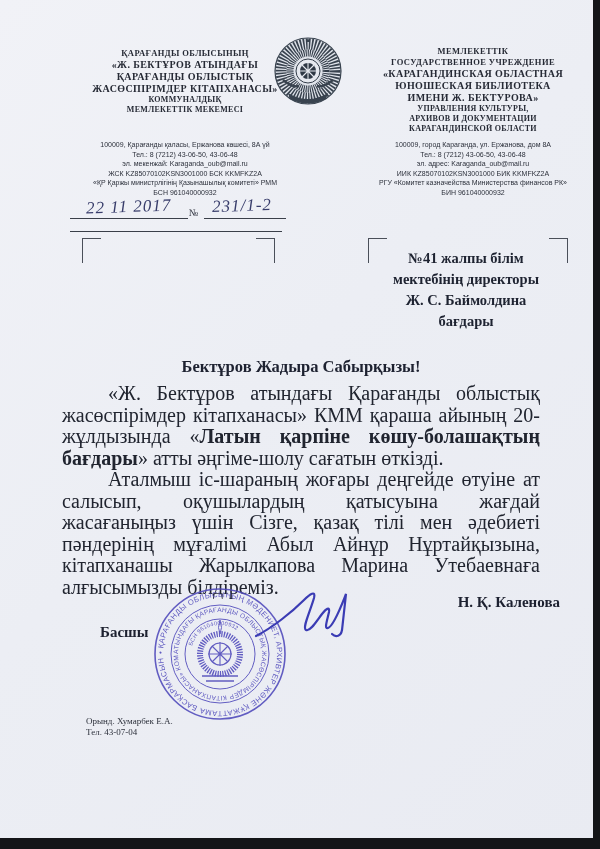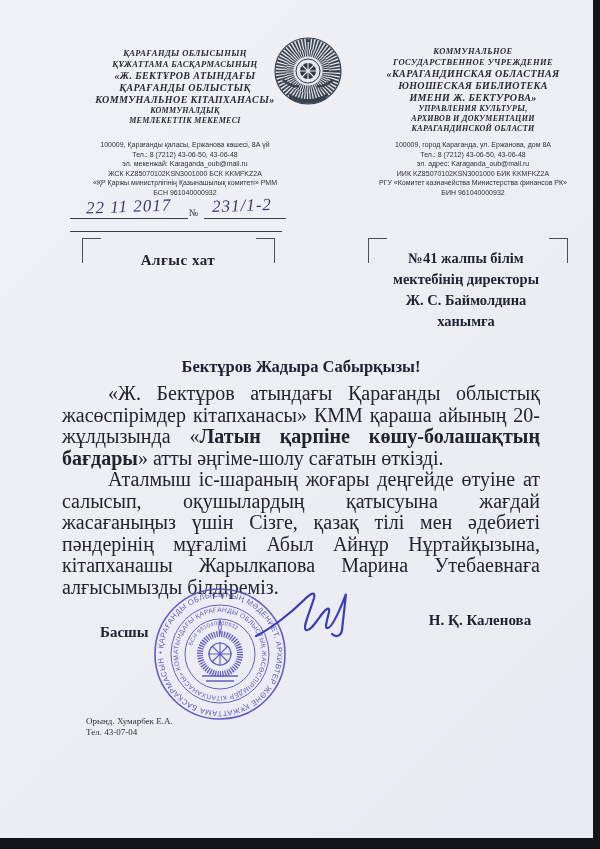--- a/index.html
+++ b/index.html
@@ -10,21 +10,21 @@
   }
   .page{
     position:absolute;left:0;top:0;width:600px;height:849px;
     background:linear-gradient(135deg,#f1f2f7 0%,#eceef4 45%,#e9ebf2 100%);
     color:#1d2130;
   }
   .edge-right{position:absolute;right:0;top:0;width:7px;height:849px;background:#141518;}
   .edge-bottom{position:absolute;left:0;bottom:0;width:600px;height:11px;background:#141518;}
 
   
-  .org-block{position:absolute;text-align:center;font-weight:bold;color:#262a35;font-style:italic;}
+  .org-block{position:absolute;text-align:center;font-weight:bold;color:#262a35;}
   .org-kk{left:68px;top:48px;width:234px;}
   .org-ru{left:356px;top:46px;width:234px;}
   .org-line{line-height:11px;}
   .org-line.md{font-size:8.5px;letter-spacing:.4px;}
   .org-line.lg{font-size:10px;letter-spacing:.4px;line-height:12px;}
   .org-line.sm{font-size:8px;letter-spacing:.3px;line-height:10px;}
   .contact-block{position:absolute;text-align:center;font-size:7px;line-height:9.5px;color:#2c303b;font-family:"Liberation Sans",sans-serif;}
   .contact-kk{left:60px;top:140px;width:250px;}
   .contact-ru{left:352px;top:140px;width:242px;}
 
@@ -53,58 +53,57 @@
 
   .salutation{position:absolute;left:62px;top:357px;width:478px;text-align:center;
     font-weight:bold;font-size:16.5px;color:#1d2130;}
 
   .body-text{position:absolute;left:62px;top:383px;width:478px;
     font-size:20px;line-height:21.5px;text-align:justify;color:#20242f;}
   .body-text p{margin:0;text-indent:46px;}
 
   
   .sig-title{position:absolute;left:100px;top:624px;font-weight:bold;font-size:15px;color:#1d2130;}
-  .sig-name{position:absolute;left:400px;top:612px;width:160px;text-align:center;font-weight:bold;font-size:15px;color:#1d2130;}
+  .sig-name{position:absolute;left:400px;top:594px;width:160px;text-align:right;font-weight:bold;font-size:15px;color:#1d2130;}
 
   .stamp{position:absolute;left:146px;top:580px;opacity:.88;}
   .ink{position:absolute;left:252px;top:584px;}
 
   .footer{position:absolute;left:86px;top:716px;font-size:9px;line-height:11px;color:#2c303b;}
 </style>
 </head>
 <body>
 
 <div class="page">
 
   <div class="org-block org-kk">
     <div class="org-line md">ҚАРАҒАНДЫ ОБЛЫСЫНЫҢ</div>
-    <div class="org-line md">ҚҰЖАТТАМА БАСҚАРМАСЫНЫҢ</div>
     <div class="org-line lg">«Ж. БЕКТҰРОВ АТЫНДАҒЫ</div>
     <div class="org-line lg">ҚАРАҒАНДЫ ОБЛЫСТЫҚ</div>
-    <div class="org-line lg">КОММУНАЛЬНОЕ КІТАПХАНАСЫ»</div>
+    <div class="org-line lg">ЖАСӨСПІРІМДЕР КІТАПХАНАСЫ»</div>
     <div class="org-line sm">КОММУНАЛДЫҚ</div>
     <div class="org-line sm">МЕМЛЕКЕТТІК МЕКЕМЕСІ</div>
   </div>
 
   <div class="emblem">
     <svg width="74" height="80" viewBox="0 0 74 80">
       <circle cx="37" cy="38" r="33" fill="#dfe3ea" stroke="#39434f" stroke-width="1.2"></circle>
       <circle cx="37" cy="38" r="27" fill="none" stroke="#39434f" stroke-width="11" stroke-dasharray="1.6 1.3"></circle>
       <circle cx="37" cy="38" r="18" fill="none" stroke="#333d49" stroke-width="7" stroke-dasharray="1.1 1"></circle>
       <circle cx="37" cy="38" r="12" fill="#e6e9ef" stroke="#333d49" stroke-width="1"></circle>
       <circle cx="37" cy="38" r="8" fill="#2e3844"></circle>
       <path d="M29,38 L45,38 M37,30 L37,46 M31,32 L43,44 M43,32 L31,44" stroke="#e6e9ef" stroke-width="1.1"></path>
       <path d="M37,5 l2,4 -4,0 z" fill="#39434f"></path>
       <path d="M17,60 q20,12 40,0 l-2,6 q-18,9 -36,0 z" fill="#39434f"></path>
       <path d="M12,47 q10,8 16,6 M62,47 q-10,8 -16,6" stroke="#39434f" stroke-width="2.4" fill="none"></path>
     </svg>
   </div>
 
   <div class="org-block org-ru">
-    <div class="org-line md">КОММУНАЛЬНОЕ</div>
+    <div class="org-line md">МЕМЛЕКЕТТІК</div>
     <div class="org-line md">ГОСУДАРСТВЕННОЕ УЧРЕЖДЕНИЕ</div>
     <div class="org-line lg">«КАРАГАНДИНСКАЯ ОБЛАСТНАЯ</div>
     <div class="org-line lg">ЮНОШЕСКАЯ БИБЛИОТЕКА</div>
     <div class="org-line lg">ИМЕНИ Ж. БЕКТУРОВА»</div>
     <div class="org-line sm">УПРАВЛЕНИЯ КУЛЬТУРЫ,</div>
     <div class="org-line sm">АРХИВОВ И ДОКУМЕНТАЦИИ</div>
     <div class="org-line sm">КАРАГАНДИНСКОЙ ОБЛАСТИ</div>
   </div>
 
   <div class="contact-block contact-kk">
@@ -131,27 +130,26 @@
     <span class="u u1"></span>
     <span class="u u2"></span>
     <span class="u u3"></span>
   </div>
 
   <div class="corner tl" style="left:82px;top:238px;"></div>
   <div class="corner tr" style="left:256px;top:238px;"></div>
   <div class="corner tl" style="left:368px;top:238px;"></div>
   <div class="corner tr" style="left:549px;top:238px;"></div>
 
-  <div class="subject">Алғыс хат</div>
 
   <div class="addressee">
     <div>№41  жалпы білім</div>
     <div>мектебінің  директоры</div>
     <div>Ж. С. Баймолдина</div>
-    <div>ханымға</div>
+    <div>бағдары</div>
   </div>
 
   <div class="salutation">Бектұров Жадыра Сабырқызы!</div>
 
   <div class="body-text">
     <p><span>«Ж. Бектұров атындағы Қарағанды облыстық жасөспірімдер кітапханасы» КММ қараша айының 20-жұлдызында «</span><b>Латын қарпіне көшу-болашақтың бағдары</b><span>» атты әңгіме-шолу сағатын өткізді.</span></p>
     <p>Аталмыш іс-шараның жоғары деңгейде өтуіне ат салысып, оқушылардың қатысуына жағдай жасағаныңыз үшін Сізге, қазақ тілі мен әдебиеті пәндерінің мұғалімі Абыл Айнұр Нұртайқызына, кітапханашы Жарылкапова Марина Утебаевнаға алғысымызды білдіреміз.</p>
   </div>
 
   <div class="sig-title">Басшы</div>

